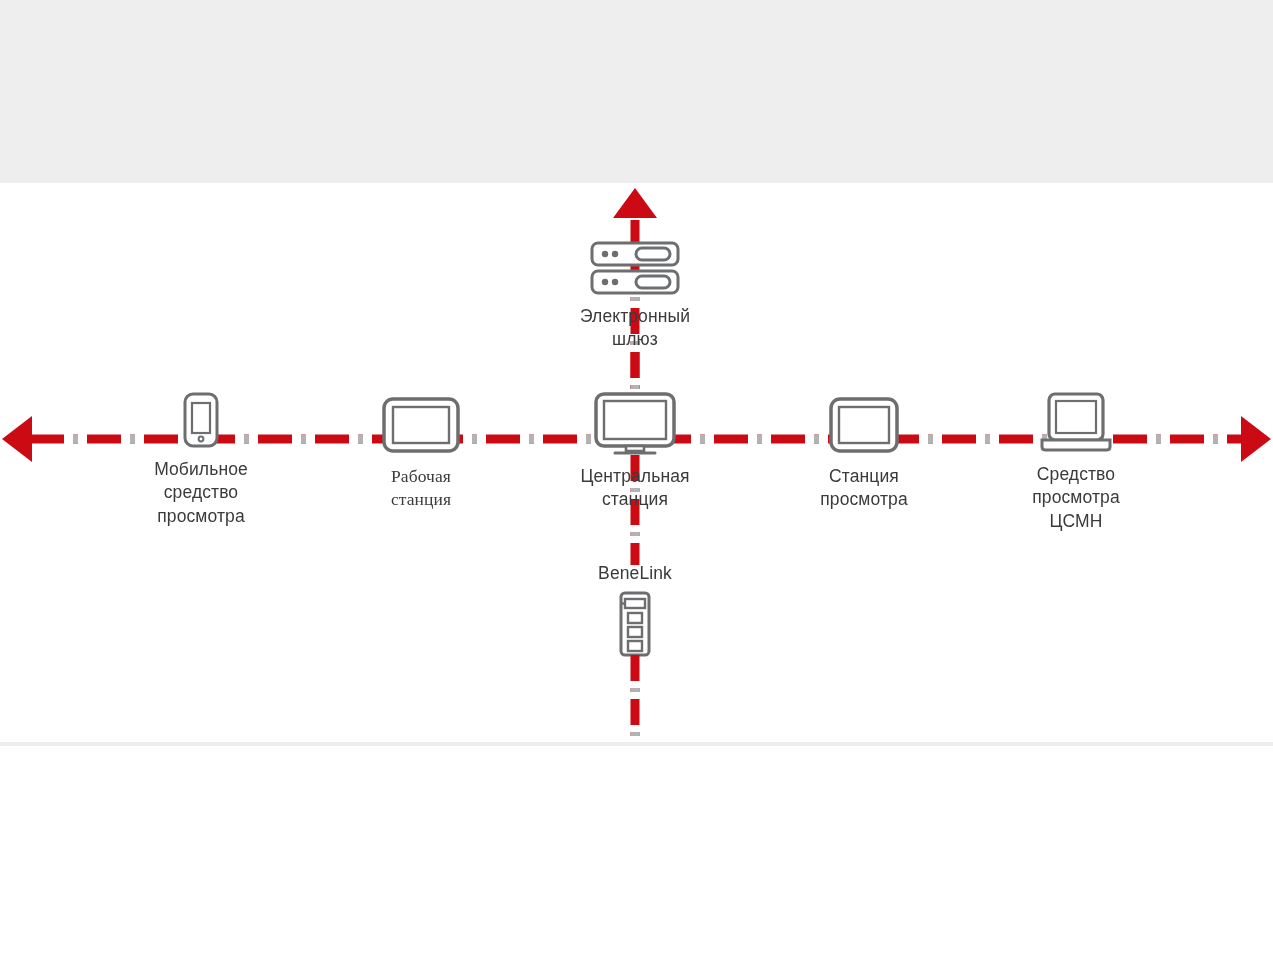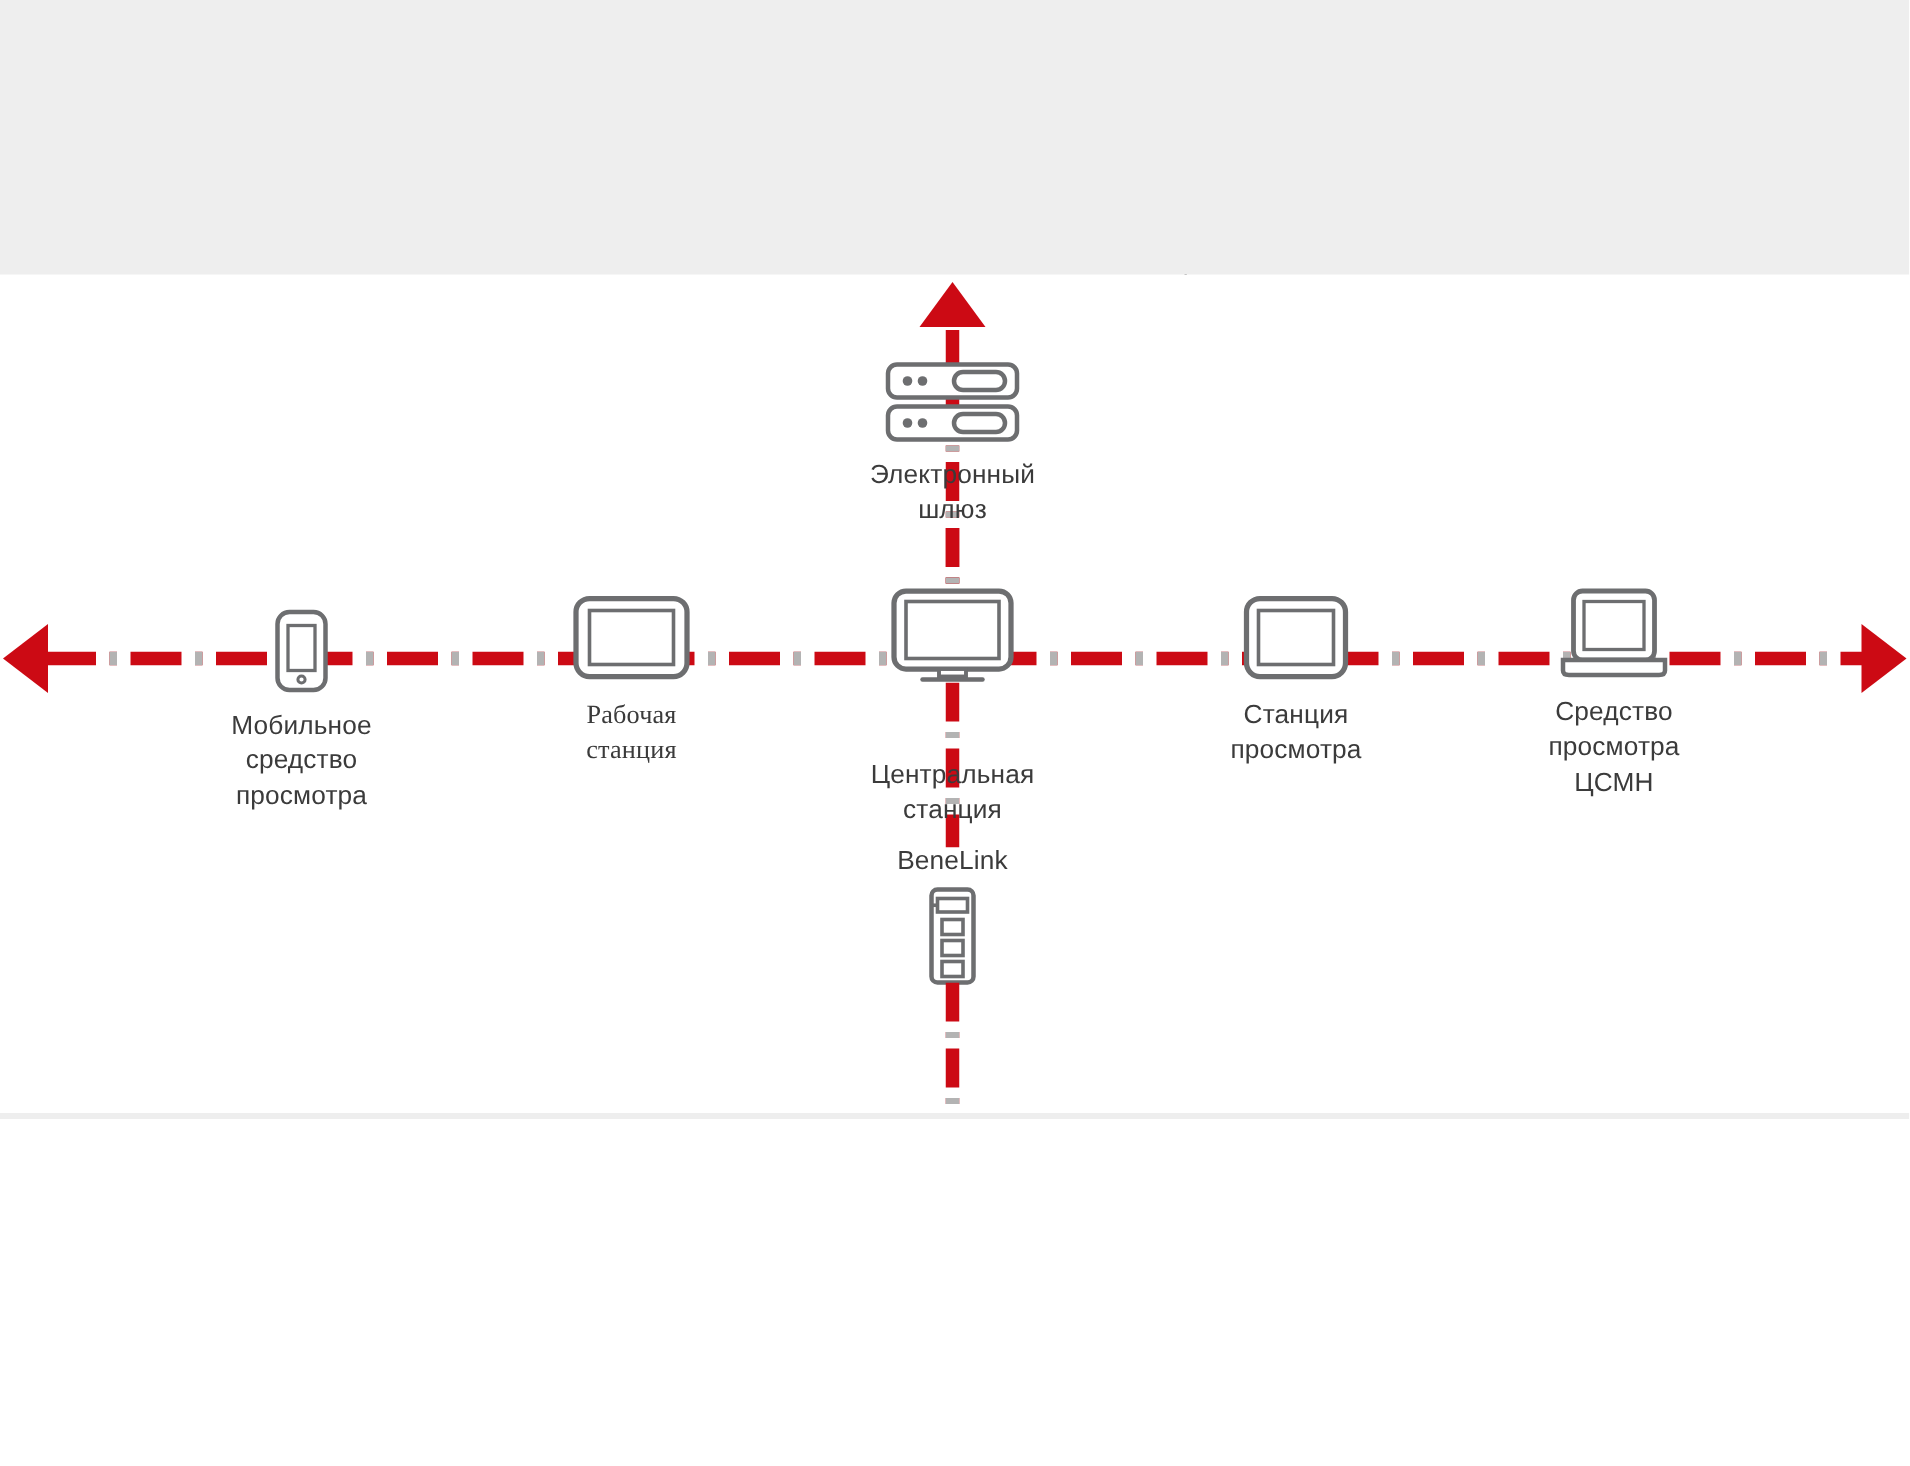--- a/index.html
+++ b/index.html
@@ -228,21 +228,21 @@
 
     <polygon points="2,31 32,8 32,54" fill="#cc0a14"></polygon>
 
     <polygon points="1271,31 1241,8 1241,54" fill="#cc0a14"></polygon>
 
     <line x1="30" y1="31" x2="1243" y2="31" stroke="#cc0a14" stroke-width="9" stroke-dasharray="34 9 5 9" stroke-linecap="butt"></line>
 
     <line x1="30" y1="31" x2="1243" y2="31" stroke="#b3b3b3" stroke-width="9" stroke-dasharray="0 43 5 9" stroke-linecap="butt"></line>
   </svg>
 
-  <div class="node over" style="left:136px; top:405px; width:130px;">
+  <div class="node over" style="left:136px; top:391px; width:130px;">
     <span class="icon">
       <svg width="38" height="58" viewBox="0 0 38 58">
         <rect x="3" y="3" width="32" height="52" rx="8" fill="#fff" stroke="#6d6e70" stroke-width="3"></rect>
         <rect x="10" y="12" width="18" height="30" fill="#fff" stroke="#6d6e70" stroke-width="2.2"></rect>
         <circle cx="19" cy="48" r="2.4" fill="none" stroke="#6d6e70" stroke-width="2"></circle>
       </svg>
     </span>
     <div class="label" style="margin-top:9px;">Мобильное
 средство
 просмотра</div>
@@ -252,21 +252,21 @@
     <span class="icon">
       <svg width="80" height="58" viewBox="0 0 80 58">
         <rect x="3" y="3" width="74" height="52" rx="9" fill="#fff" stroke="#6d6e70" stroke-width="3.5"></rect>
         <rect x="12" y="11" width="56" height="36" fill="#fff" stroke="#6d6e70" stroke-width="2.4"></rect>
       </svg>
     </span>
     <div class="label" style="margin-top:11px;font-family:Liberation Serif, serif;">Рабочая
 станция</div>
   </div>
 
-  <div class="node over" style="left:568px; top:392px; width:134px;gap:40px;">
+  <div class="node over" style="left:568px; top:392px; width:134px;">
     <span class="icon">
       <svg width="84" height="64" viewBox="0 0 84 64">
         <rect x="3" y="2" width="78" height="52" rx="8" fill="#fff" stroke="#6d6e70" stroke-width="3.5"></rect>
         <rect x="11" y="9" width="62" height="38" fill="#fff" stroke="#6d6e70" stroke-width="2.4"></rect>
         <rect x="33" y="54" width="18" height="5" fill="#fff" stroke="#6d6e70" stroke-width="2.6"></rect>
         <line x1="22" y1="61" x2="62" y2="61" stroke="#6d6e70" stroke-width="3" stroke-linecap="round"></line>
       </svg>
     </span>
     <div class="label" style="margin-top:9px;">Центральная
 станция</div>

